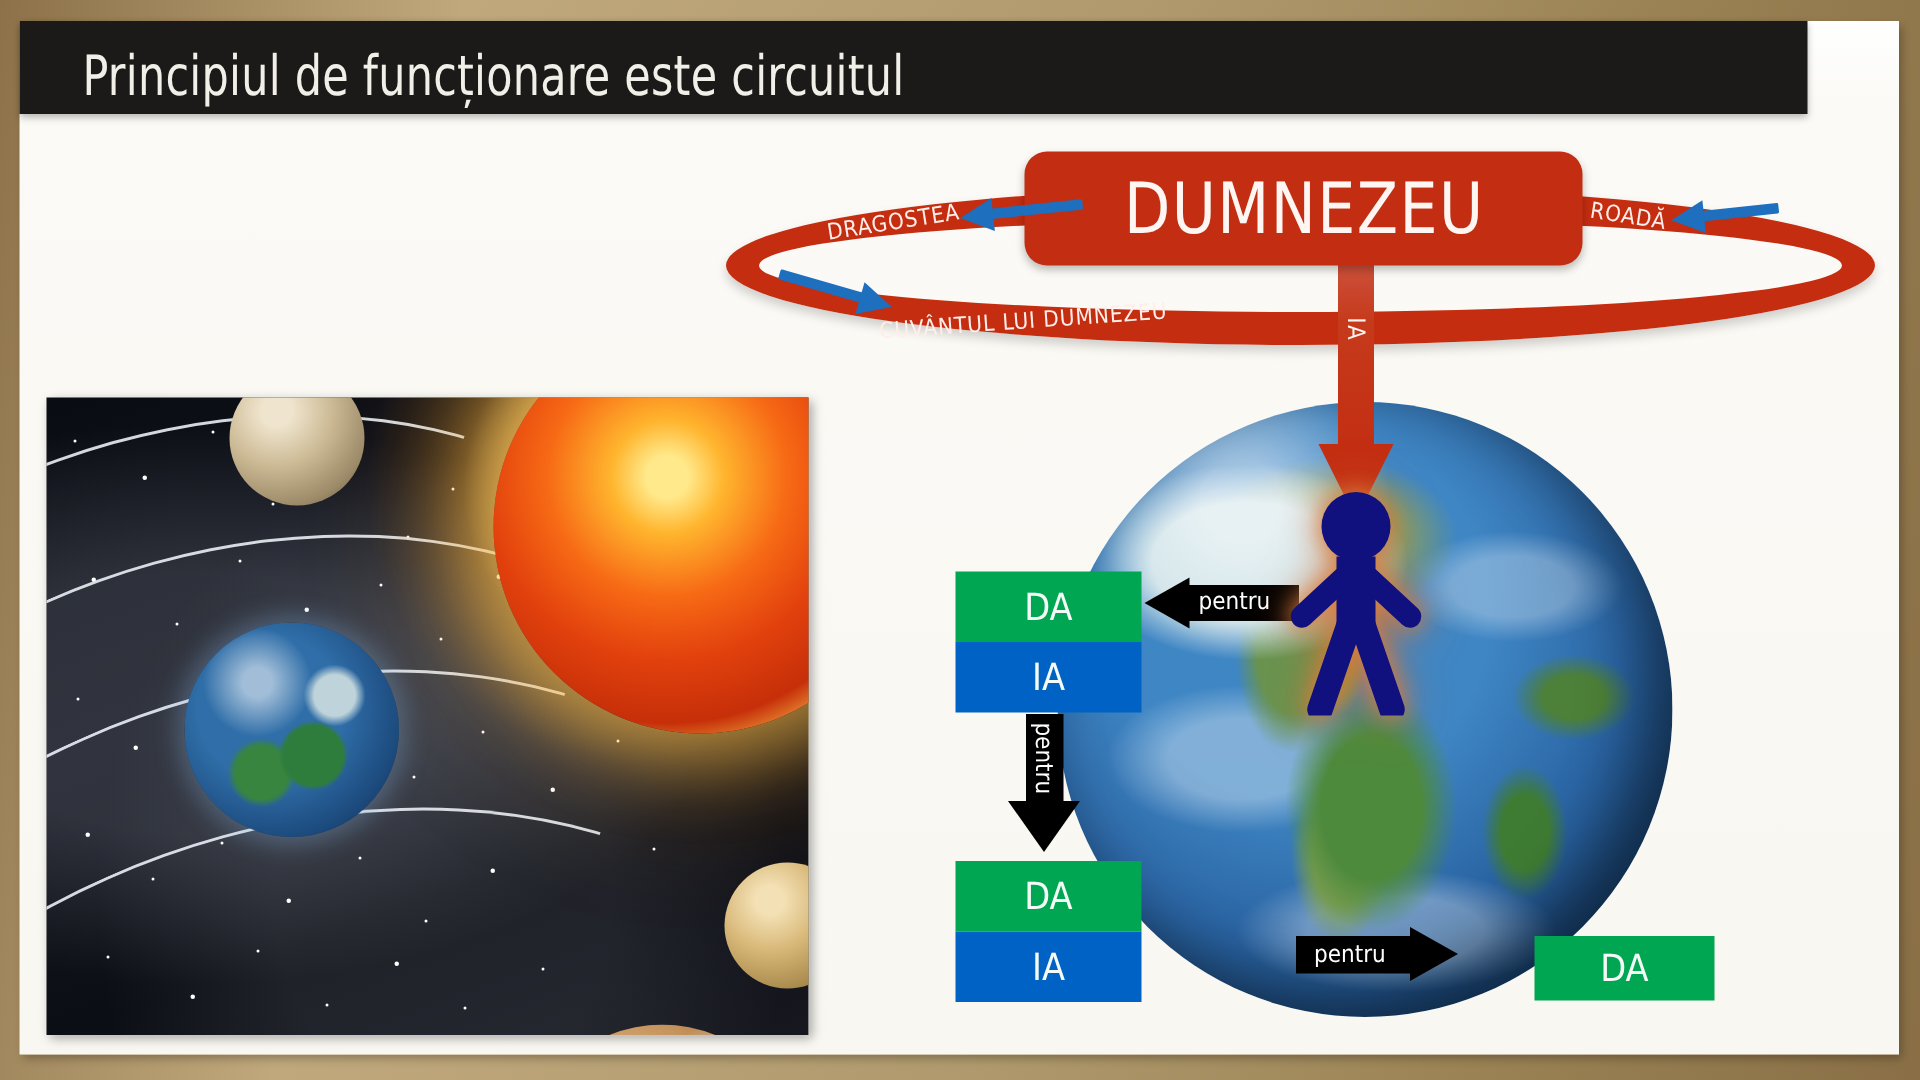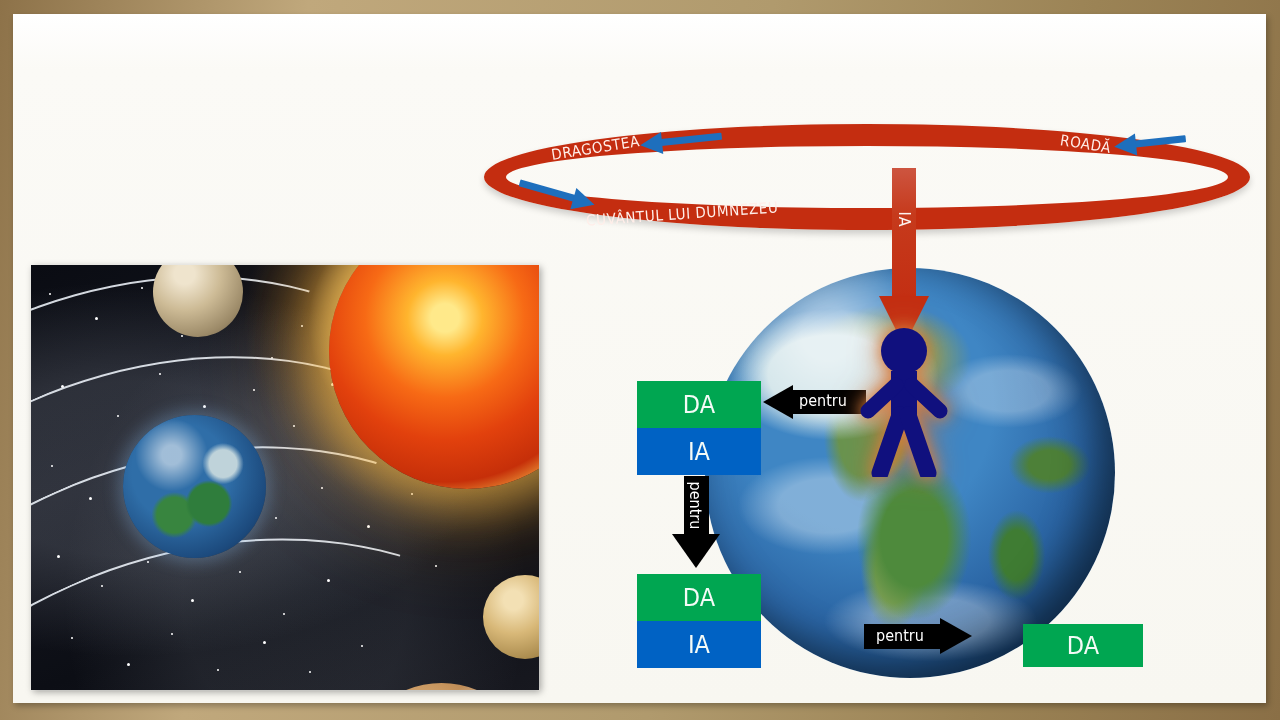--- a/index.html
+++ b/index.html
@@ -213,20 +213,23 @@
   .person { position:absolute; left:858px; top:327px; width:92px; height:150px;
             filter:drop-shadow(0 0 7px rgba(216,126,62,.95)) drop-shadow(0 0 13px rgba(206,110,50,.7)); }
 </style>
 </head>
 <body>
 
 <div id="slide">
 
   <div class="page"></div>
 
+  <div class="titlebar">
+    <div class="titletext">Principiul de funcționare este circuitul</div>
+  </div>
 
   <div class="space">
     <div class="stars">
       <div class="st" style="left:18px;top:28px;width:2px;height:2px;"></div>
       <div class="st" style="left:64px;top:52px;width:3px;height:3px;"></div>
       <div class="st" style="left:110px;top:22px;width:2px;height:2px;"></div>
       <div class="st" style="left:150px;top:70px;width:2px;height:2px;"></div>
       <div class="st" style="left:196px;top:36px;width:3px;height:3px;"></div>
       <div class="st" style="left:240px;top:92px;width:2px;height:2px;"></div>
       <div class="st" style="left:30px;top:120px;width:3px;height:3px;"></div>
@@ -280,20 +283,23 @@
   <div class="ring"></div>
 
   <div class="globe"></div>
 
   <div class="redarrow">
     <div class="rshaft"></div>
     <div class="rhead"></div>
     <div class="ialab">IA</div>
   </div>
 
+  <div class="godbox">
+    <span>DUMNEZEU</span>
+  </div>
 
   <div class="ringlabel lbl-dragostea">DRAGOSTEA</div>
   <div class="ringlabel lbl-roada">ROADĂ</div>
   <div class="ringlabel lbl-cuvantul">CUVÂNTUL LUI DUMNEZEU</div>
 
   <div class="barrow" style="left:640px;top:130px;width:82px;height:22px;transform:rotate(-6deg);">
     <div class="shaft" style="left:20px;top:7px;width:62px;"></div>
     <div class="head" style="left:0;top:0;border-right:22px solid #1e6fbd;"></div>
   </div>
   <div class="barrow" style="left:1114px;top:132px;width:72px;height:22px;transform:rotate(-6deg);">

